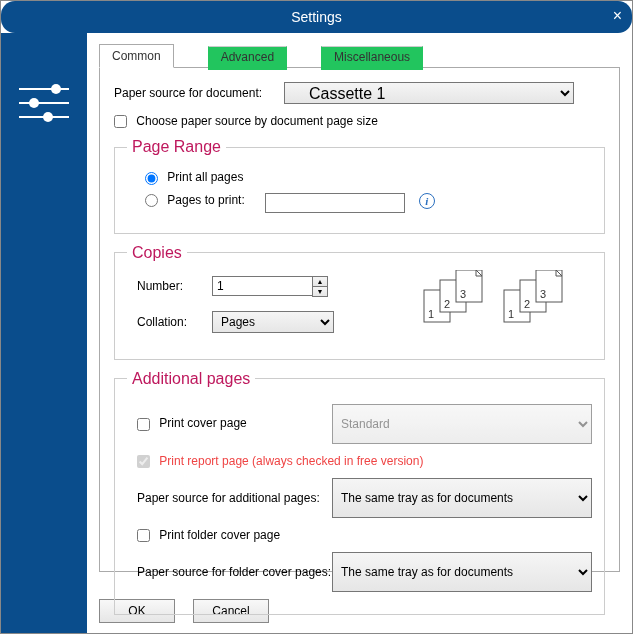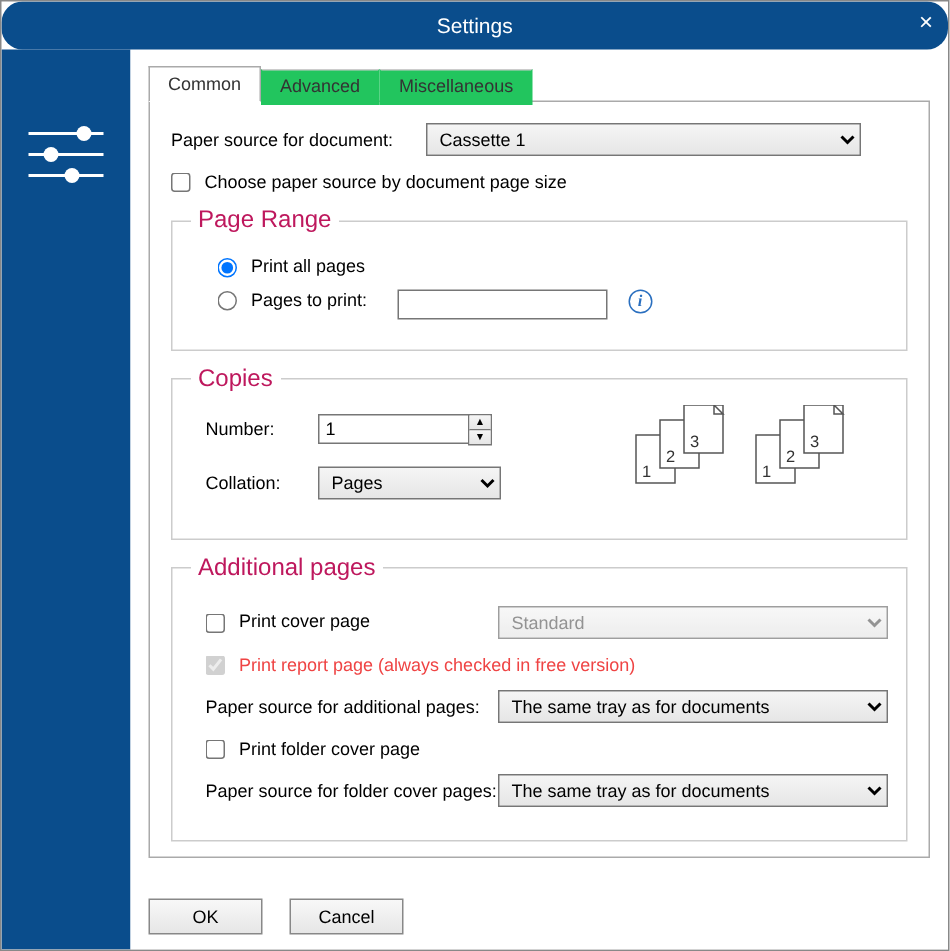--- a/index.html
+++ b/index.html
@@ -71,20 +71,21 @@
 }
 .tab-panel {
   flex: 1;
   position: relative;
 }
 .tab-strip {
   display: flex;
   position: relative;
   top: 1px;
   z-index: 2;
+  gap: 34px;
 }
 .tab {
   padding: 4px 12px;
   border: 1px solid #aaa;
   border-bottom: none;
   background: #fff;
   font-size: 12px;
   color: #333;
   cursor: pointer;
 }
@@ -114,26 +115,26 @@
 }
 .row label.left {
   min-width: 170px;
 }
 select.wide {
   width: 290px;
   height: 22px;
   border: 1px solid #767676;
   background: linear-gradient(#f5f5f5, #e6e6e6);
   font-family: inherit;
-  font-size: 12px;
-  padding-left: 4px;
+  font-size: 16px;
+  padding-left: 20px;
 }
 select.wide2 {
   width: 260px;
-  height: 22px;
+  height: 40px;
   border: 1px solid #767676;
   background: linear-gradient(#f5f5f5, #e6e6e6);
   font-family: inherit;
   font-size: 12px;
   padding-left: 4px;
 }
 input[type="checkbox"], input[type="radio"] { margin-right: 6px; vertical-align: middle;}
 input[type="checkbox"]:disabled + span { color: #888; }
 fieldset {
   border: 1px solid #ccc;

